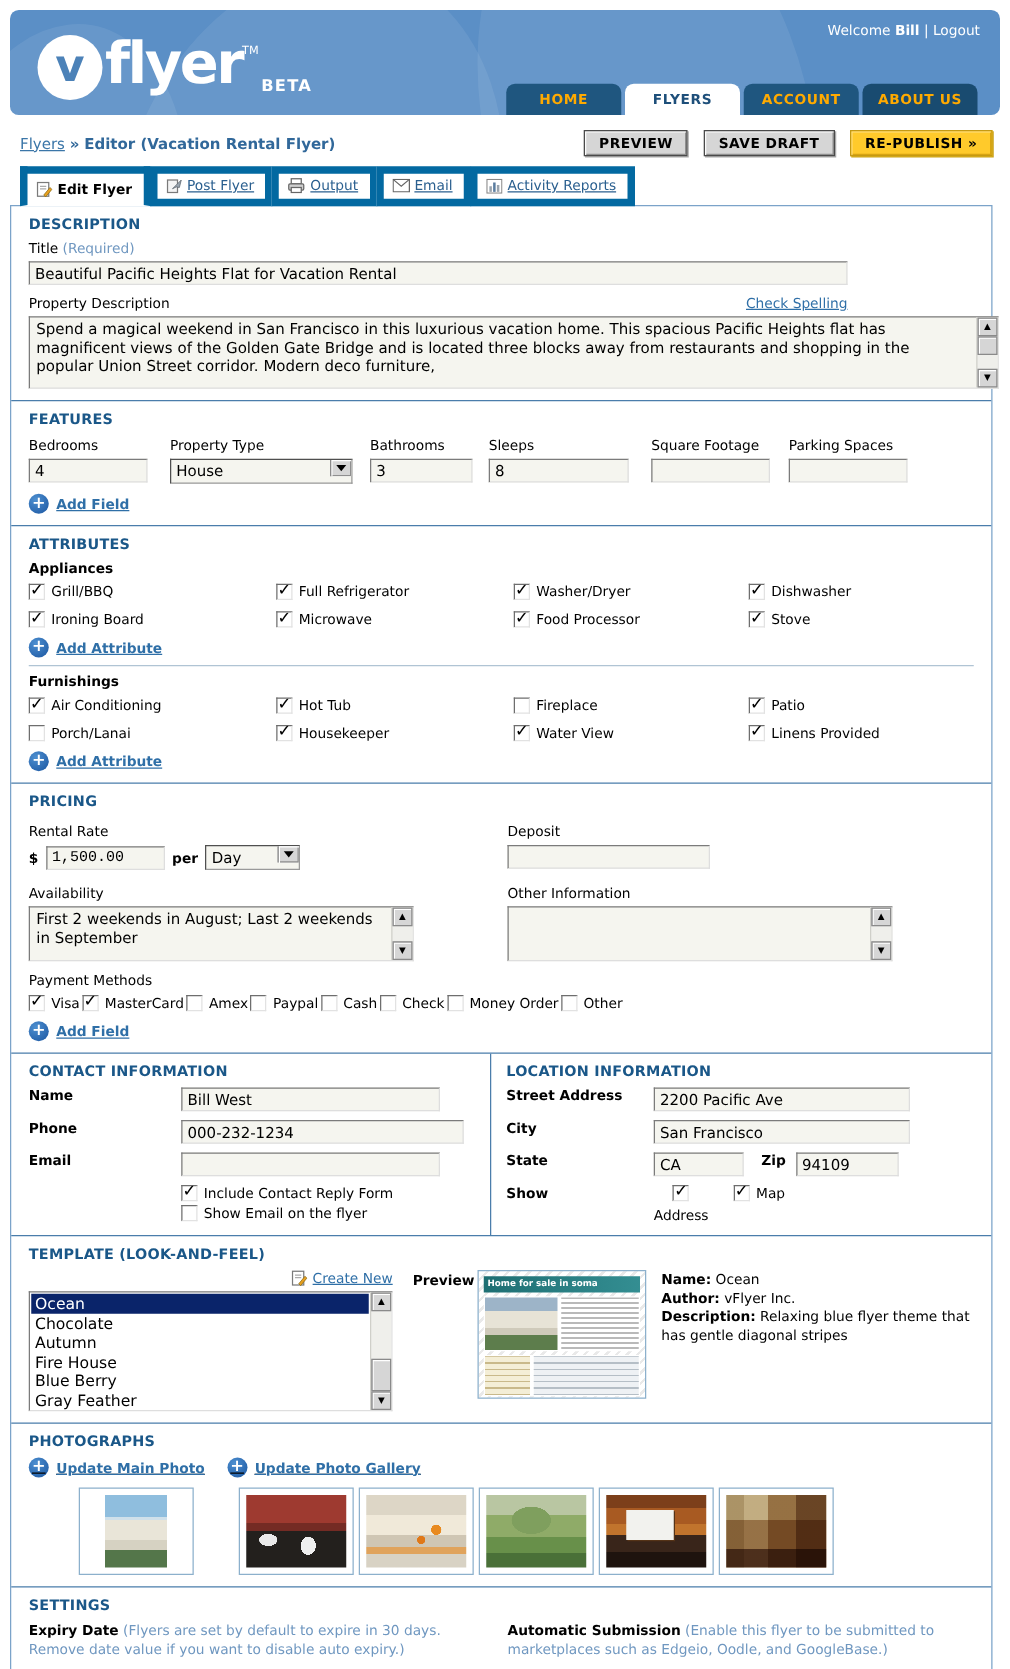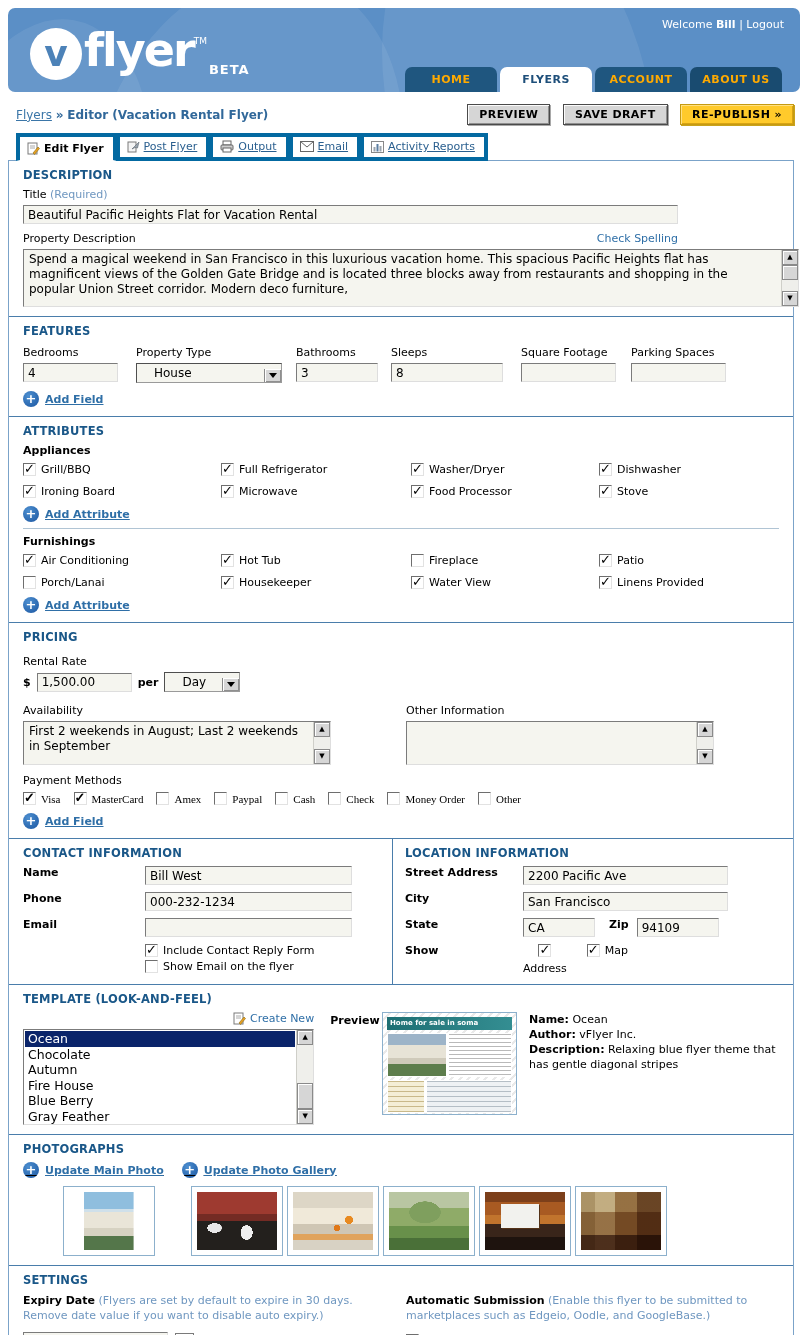--- a/index.html
+++ b/index.html
@@ -53,55 +53,55 @@
     box-shadow: inset 1px 1px 0 #fbfbfb, inset -1px -1px 0 #8f8f8f, 1px 1px 0 #a8a8a8;
     cursor: pointer; white-space: nowrap;
   }
   .btn + .btn { margin-left: 9px; }
   .btn-gold { background: #ffca2b; border-color: #c59a12; box-shadow: inset 1px 1px 0 #ffe082, inset -1px -1px 0 #d8a412, 1px 1px 0 #caa21b; }
 
   
   .etabs { display: flex; margin-left: 16px; position: relative; z-index: 2; }
   .etab {
     display: flex; align-items: center; gap: 4px; background: #fff;
-    border: 4px solid #0369a1; padding: 3px 9px 4px 7px; margin-right: -1px; margin-bottom: -1px;
+    border: 6px solid #0369a1; padding: 3px 9px 4px 7px; margin-right: -1px; margin-bottom: -1px;
     cursor: pointer;
   }
   .etab a { color: #2a5f8f; }
   .etab.active { font-weight: bold; border-bottom: 1px solid #fff; }
   .etab svg { display: block; }
 
   
   .content { margin: 0 14px 0 8px; border: 1px solid #7ba3c9; background: #fff; }
   .section { padding: 7px 14px 9px 14px; }
   .hr { border-top: 1px solid #4a7dab; margin: 0; }
   .hr-lite { border-top: 1px solid #b0c4d4; margin: 6px 0 2px 0; }
   .sec-h { color: #1a5788; font-weight: bold; font-size: 11.5px; letter-spacing: 0.2px; margin-bottom: 6px; }
   .lbl { margin: 5px 0 4px 0; }
   .lbl.b, .b { font-weight: bold; }
   .note { color: #6f97c0; }
-  .lnk { color: #2f6fa7; }
+  .lnk { color: #2f6fa7; text-decoration: underline; }
   .add-row { display: flex; align-items: center; gap: 6px; margin-top: 8px; }
   .add-ico {
     width: 16px; height: 16px; border-radius: 50%; flex: 0 0 16px;
     background: radial-gradient(circle at 35% 30%, #4d8fd0, #1a55a0);
     color: #fff; font-weight: bold; text-align: center; line-height: 15px; font-size: 13px;
     cursor: pointer;
   }
   .add-ico::before { content: "+"; }
   .add-lnk { color: #2f6fa7; font-weight: bold; text-decoration: underline; }
 
   
   .tin {
     background: #f5f5ef; border: 1px solid; border-color: #7b7b7b #dedede #dedede #7b7b7b;
     font-family: inherit; font-size: 12px; padding: 2px 4px; height: 19px; color: #000;
   }
   .combo {
-    display: inline-flex; align-items: flex-end; background: #f5f5ef; height: 20px;
-    border: 1px solid; border-color: #4f4f4f #9a9a9a #9a9a9a #4f4f4f; cursor: pointer; padding-left: 13px;
+    display: inline-flex; align-items: flex-start; background: #f5f5ef; height: 20px;
+    border: 1px solid; border-color: #4f4f4f #9a9a9a #9a9a9a #4f4f4f; cursor: pointer;
   }
   .combo-val { flex: 1; font-size: 12px; padding: 2px 4px; white-space: nowrap; overflow: hidden; }
   .combo-btn { width: 17px; background: #d6d6d6; border-left: 1px solid #8a8a8a;
     box-shadow: inset 1px 1px 0 #fff, inset -1px -1px 0 #8f8f8f;
     display: flex; align-items: center; justify-content: center; }
   .combo-btn::before { content: ""; border: 4px solid transparent; border-top: 5px solid #000; margin-top: 4px; }
   .cb {
     width: 13px; height: 13px; flex: 0 0 13px; background: #fff; position: relative; display: inline-block;
     border: 1px solid; border-color: #6e6e6e #e2e2e2 #e2e2e2 #6e6e6e;
   }
@@ -122,21 +122,21 @@
   .feat-col .lbl { margin-top: 2px; }
 
   
   .cb-grid { display: grid; grid-template-columns: 198px 190px 188px auto; row-gap: 9px; margin-top: 6px; }
 
   
   .p-grid { display: flex; }
   .p-left { width: 383px; }
   .p-right { flex: 1; }
   .rate-row { display: flex; align-items: center; gap: 6px; }
-  .pay-row { display: flex; gap: 13px; margin-top: 5px; flex-wrap: wrap; font-family: Liberation Serif, serif; }
+  .pay-row { display: flex; gap: 2px; margin-top: 5px; flex-wrap: wrap; }
 
   
   .two-col { display: flex; }
   .c-left { width: 384px; border-right: 1px solid #4a7dab; padding: 7px 10px 9px 14px; }
   .c-right { flex: 1; padding: 7px 14px 9px 12px; }
   .frow { display: flex; align-items: flex-start; margin-bottom: 7px; }
   .frow .flab { width: 122px; font-weight: bold; }
   .c-right .flab { width: 118px; }
   .stack-cbs { margin-left: 122px; display: flex; flex-direction: column; gap: 3px; }
 
@@ -452,27 +452,31 @@
 
   <div class="hr"></div>
 
   <div class="section">
     <div class="sec-h">PRICING</div>
     <div class="p-grid">
       <div class="p-left">
         <div class="lbl">Rental Rate</div>
         <div class="rate-row">
           <span class="b">$</span>
-          <input class="tin" style="width: 95px;" value="1,500.00">
+          <input class="tin" style="width: 95px; font-family: Liberation Mono, monospace;" value="1,500.00">
           <span class="b">per</span>
           <div class="combo" style="width:76px;">
             <span class="combo-val">Day</span>
             <span class="combo-btn"></span>
           </div>
         </div>
+      </div>
+      <div class="p-right">
+        <div class="lbl">Deposit</div>
+        <input class="tin" style="width: 162px;" value="">
       </div>
     </div>
     <div class="p-grid" style="margin-top:7px;">
       <div class="p-left">
         <div class="lbl">Availability</div>
         <div class="tbox" style="width:308px; height:44px;">
           <div class="tbox-text">First 2 weekends in August; Last 2 weekends in September</div>
           <div class="sb">
             <div class="sb-btn up"></div>
             <div class="sb-track"></div>
@@ -545,21 +549,21 @@
 
   <div class="two-col">
     <div class="c-left">
       <div class="sec-h">CONTACT INFORMATION</div>
       <div class="frow">
         <span class="flab">Name</span>
         <input class="tin" style="width: 207px;" value="Bill West">
       </div>
       <div class="frow">
         <span class="flab">Phone</span>
-        <input class="tin" style="width: 207px;" value="000-232-1234">
+        <input class="tin" style="width: 226px;" value="000-232-1234">
       </div>
       <div class="frow">
         <span class="flab">Email</span>
         <input class="tin" style="width: 207px;" value="">
       </div>
       <div class="stack-cbs">
         <label class="cb-item">
           <span class="cb checked"></span>
           <span>Include Contact Reply Form</span>
         </label>

